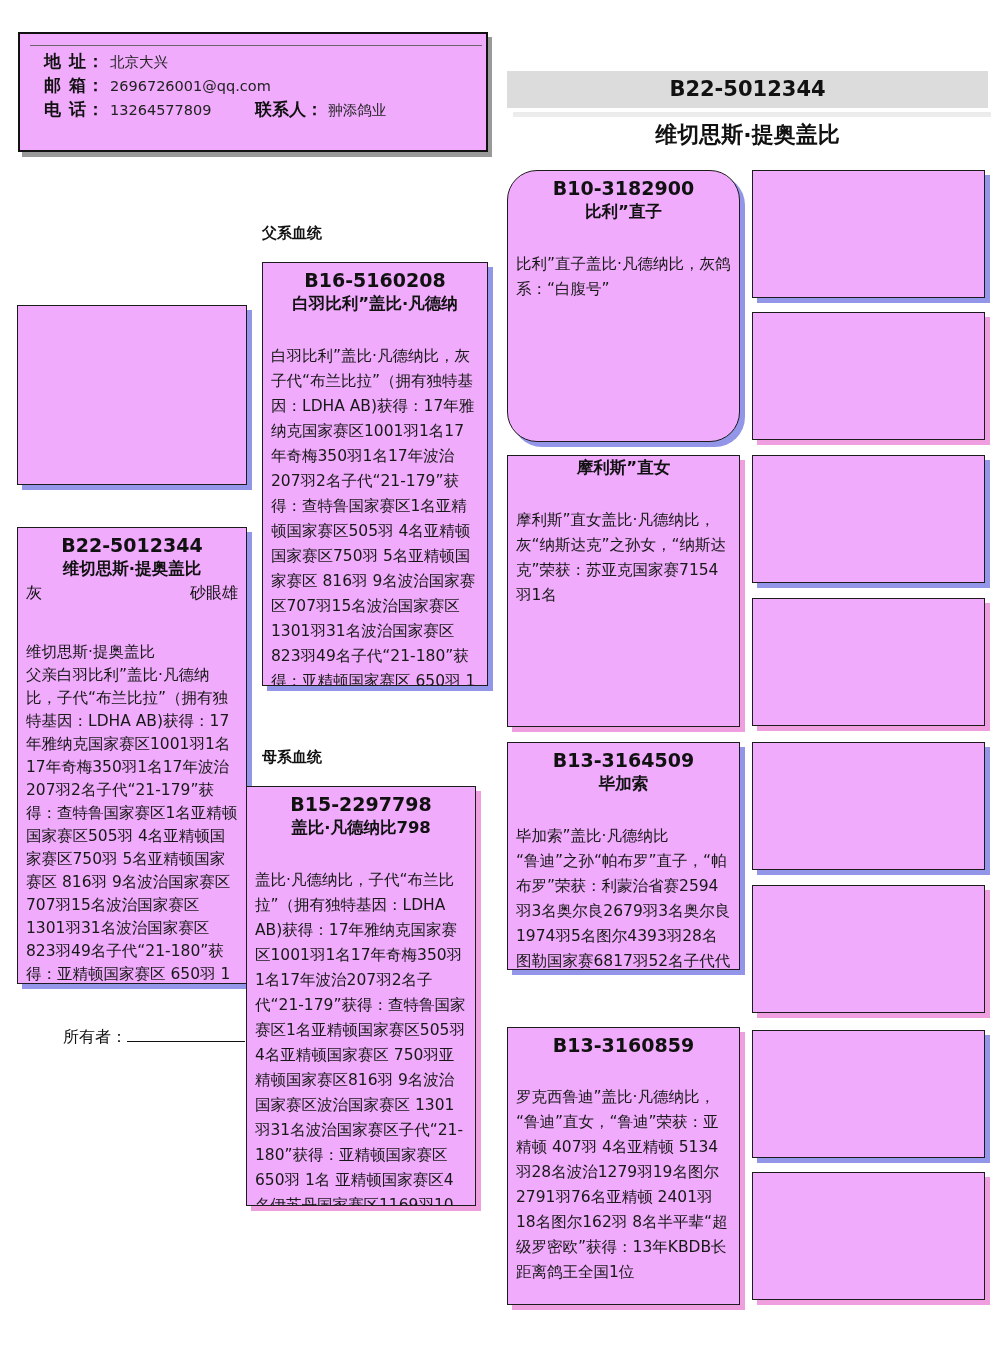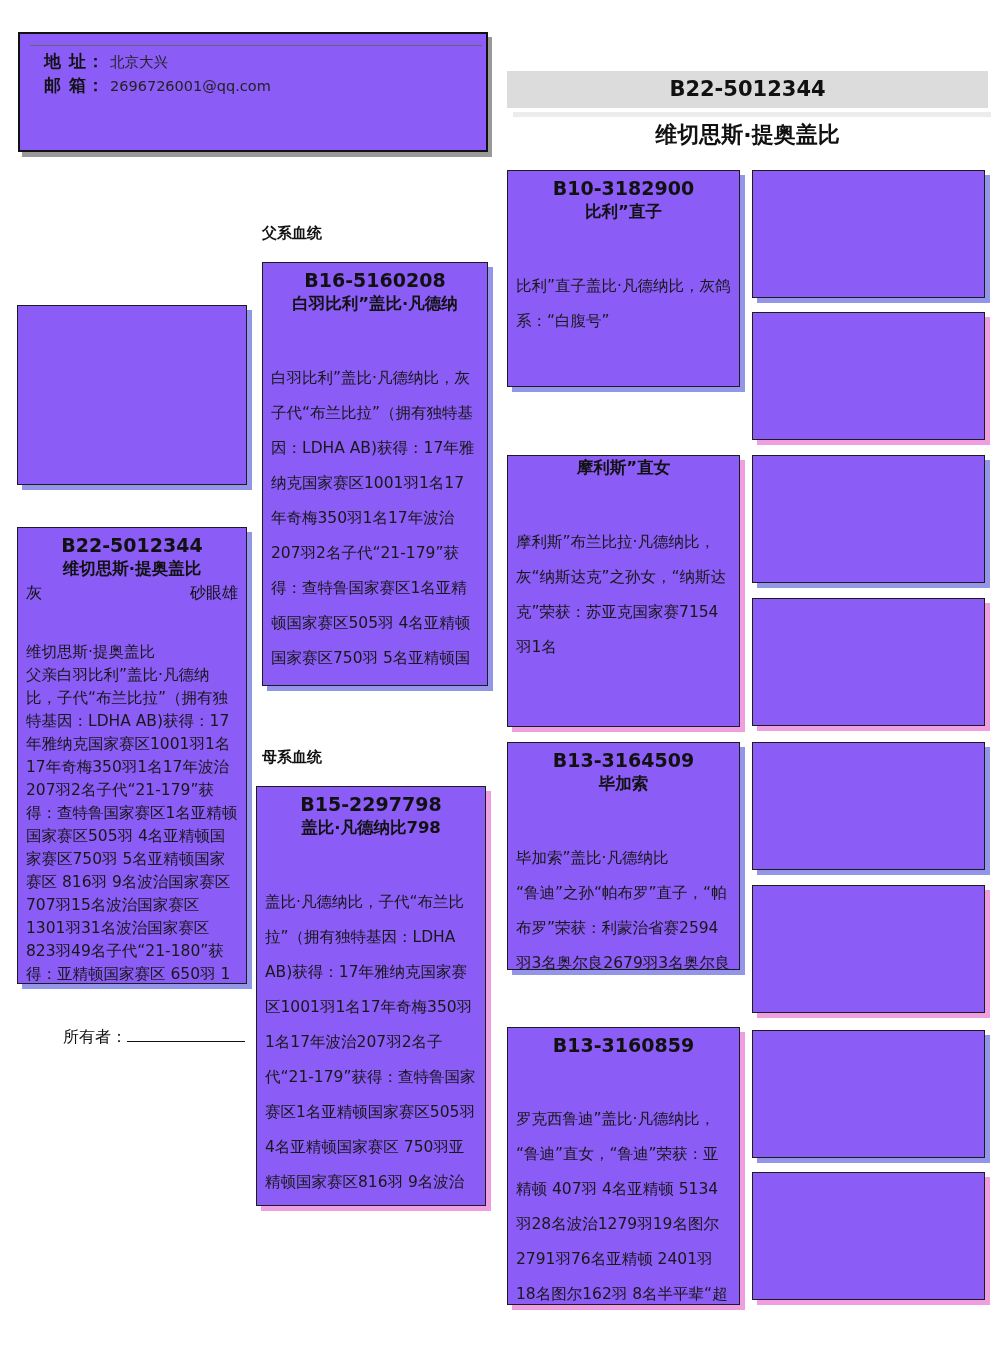--- a/index.html
+++ b/index.html
@@ -2,21 +2,21 @@
 <html><head>
 <meta charset="utf-8">
 <style>
   * { margin:0; padding:0; box-sizing:border-box; }
   body { background:#fff; }
   .page {
     position:relative; width:1006px; height:1366px; background:#ffffff;
     font-family:"DejaVu Sans", sans-serif; color:#111; overflow:hidden;
   }
   .abs { position:absolute; }
-  .box { background:#8b5cf6; border:1px solid #1c1c1c; overflow:hidden; }
+  .box { background:#f0abfc; border:1px solid #1c1c1c; overflow:hidden; }
   .shadow-blue { box-shadow:5px 5px 0 0 #9295e8; }
   .shadow-pink { box-shadow:5px 5px 0 0 #ef9ee0; }
 
   
   .contact {
     left:18px; top:32px; width:470px; height:120px;
     border:2px solid #111; box-shadow:4px 5px 0 0 #999;
     padding:16px 0 0 24px;
   }
   .contact-topline { position:absolute; left:10px; right:4px; top:11px; border-top:1px solid #666; }
@@ -34,42 +34,42 @@
   .hdr-bar-shadow { left:513px; top:112px; width:478px; height:5px; background:#ececec; }
   .hdr-name { left:507px; top:120px; width:481px; text-align:center; font-size:22px; font-weight:bold; }
 
   
   .branch-lbl { font-size:15px; font-weight:bold; }
 
   
   .pbox-title { text-align:center; font-weight:bold; font-size:19px; margin-top:5px; line-height:24px; }
   .pbox-sub { text-align:center; font-weight:bold; font-size:16.5px; line-height:24px; white-space:nowrap; }
   .pbox-body {
-    margin-top:45px; padding:0 8px; font-size:15.5px; line-height:35px;
+    margin-top:28px; padding:0 8px; font-size:15.5px; line-height:25px;
     white-space:pre-line; color:#181818;
   }
   .main-box .pbox-body { margin-top:36px; line-height:23px; }
   .color-row {
     display:flex; justify-content:space-between; padding:0 8px;
     font-size:16px; line-height:24px;
   }
   .color-row .right span { }
 
   
   .owner { left:63px; top:1025px; font-size:16px; }
   .owner-blank { display:inline-block; width:118px; border-bottom:1.5px solid #111; height:17px; }
 
   
   .empty-left { left:17px; top:305px; width:230px; height:180px; }
   .main-box  { left:17px; top:527px; width:230px; height:457px; }
   .sire-lbl  { left:262px; top:224px; }
   .sire-box  { left:262px; top:262px; width:226px; height:424px; }
   .dam-lbl   { left:262px; top:748px; }
-  .dam-box   { left:256px; top:786px; width:230px; height:420px; }
-  .gp0 { left:507px; top:170px; width:233px; height:217px; }
+  .dam-box   { left:246px; top:786px; width:230px; height:420px; }
+  .gp0 { left:507px; top:170px; width:233px; height:272px;border-radius:30px; }
   .gp1 { left:507px; top:455px; width:233px; height:272px; }
   .gp2 { left:507px; top:742px; width:233px; height:228px; }
   .gp3 { left:507px; top:1027px; width:233px; height:278px; }
   .slot { left:752px; width:233px; height:128px; }
   .s0 { top:170px; } .s1 { top:312px; } .s2 { top:455px; } .s3 { top:598px; }
   .s4 { top:742px; } .s5 { top:885px; } .s6 { top:1030px; } .s7 { top:1172px; }
 </style>
 </head>
 <body>
 
@@ -77,20 +77,26 @@
 
   <div class="abs box contact">
     <div class="contact-topline"></div>
     <div class="c-row">
       <span class="c-lbl">地 址：</span>
       <span class="c-val">北京大兴</span>
     </div>
     <div class="c-row">
       <span class="c-lbl">邮 箱：</span>
       <span class="c-val">2696726001@qq.com</span>
+    </div>
+    <div class="c-row">
+      <span class="c-lbl">电 话：</span>
+      <span class="c-val c-val-phone">13264577809</span>
+      <span class="c-lbl2">联系人：</span>
+      <span class="c-val">翀添鸽业</span>
     </div>
   </div>
 
   <div class="abs hdr-bar">B22-5012344</div>
   <div class="abs hdr-bar-shadow"></div>
   <div class="abs hdr-name">维切思斯·提奥盖比</div>
 
   <div class="abs box empty-left shadow-blue"></div>
 
   <div class="abs box main-box shadow-blue">
@@ -123,21 +129,21 @@
   </div>
 
   <div class="abs box gp0 shadow-blue">
     <div class="pbox-title">B10-3182900</div>
     <div class="pbox-sub">比利”直子</div>
     <div class="pbox-body">比利”直子盖比·凡德纳比，灰鸽系：“白腹号”</div>
   </div>
 
   <div class="abs box gp1 shadow-pink">
     <div class="pbox-sub">摩利斯”直女</div>
-    <div class="pbox-body">摩利斯”布兰比拉·凡德纳比，灰“纳斯达克”之孙女，“纳斯达克”荣获：苏亚克国家赛7154羽1名</div>
+    <div class="pbox-body">摩利斯”直女盖比·凡德纳比，灰“纳斯达克”之孙女，“纳斯达克”荣获：苏亚克国家赛7154羽1名</div>
   </div>
 
   <div class="abs box gp2 shadow-blue">
     <div class="pbox-title">B13-3164509</div>
     <div class="pbox-sub">毕加索</div>
     <div class="pbox-body">毕加索”盖比·凡德纳比
 “鲁迪”之孙“帕布罗”直子，“帕布罗”荣获：利蒙治省赛2594羽3名奥尔良2679羽3名奥尔良1974羽5名图尔4393羽28名图勒国家赛6817羽52名子代代表：“166”</div>
   </div>
 
   <div class="abs box gp3 shadow-pink">

